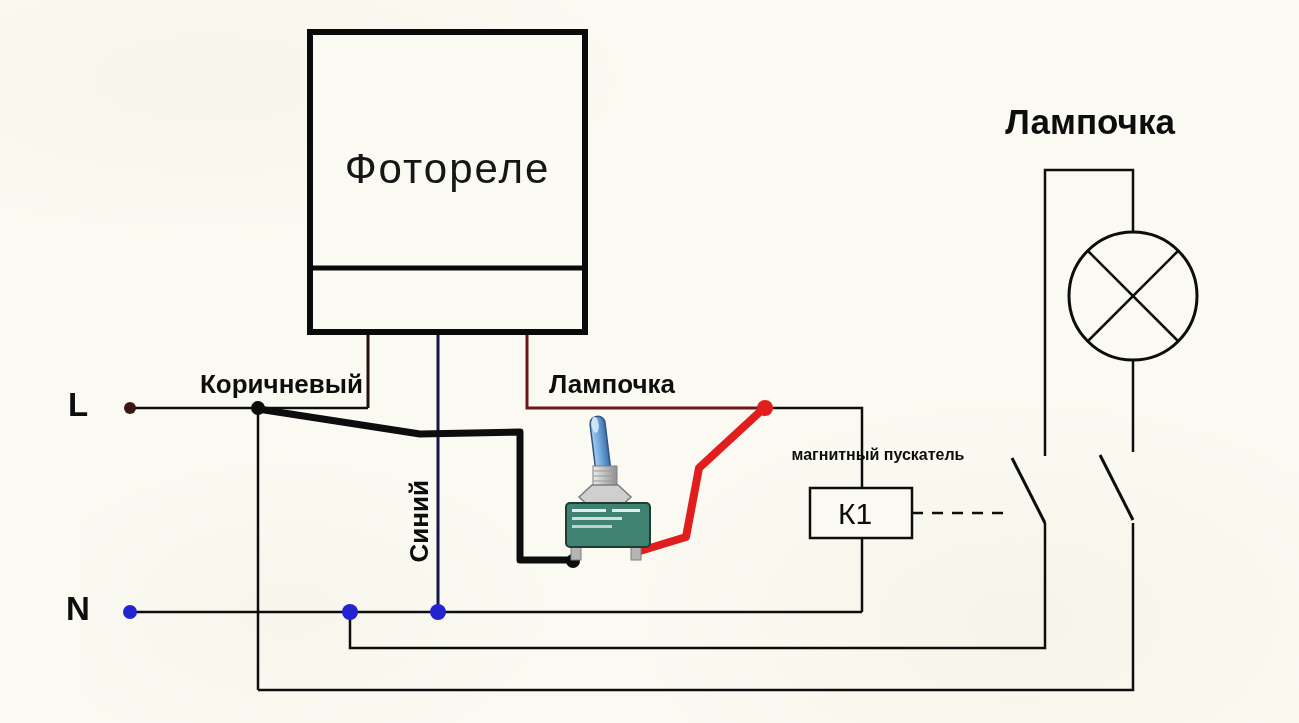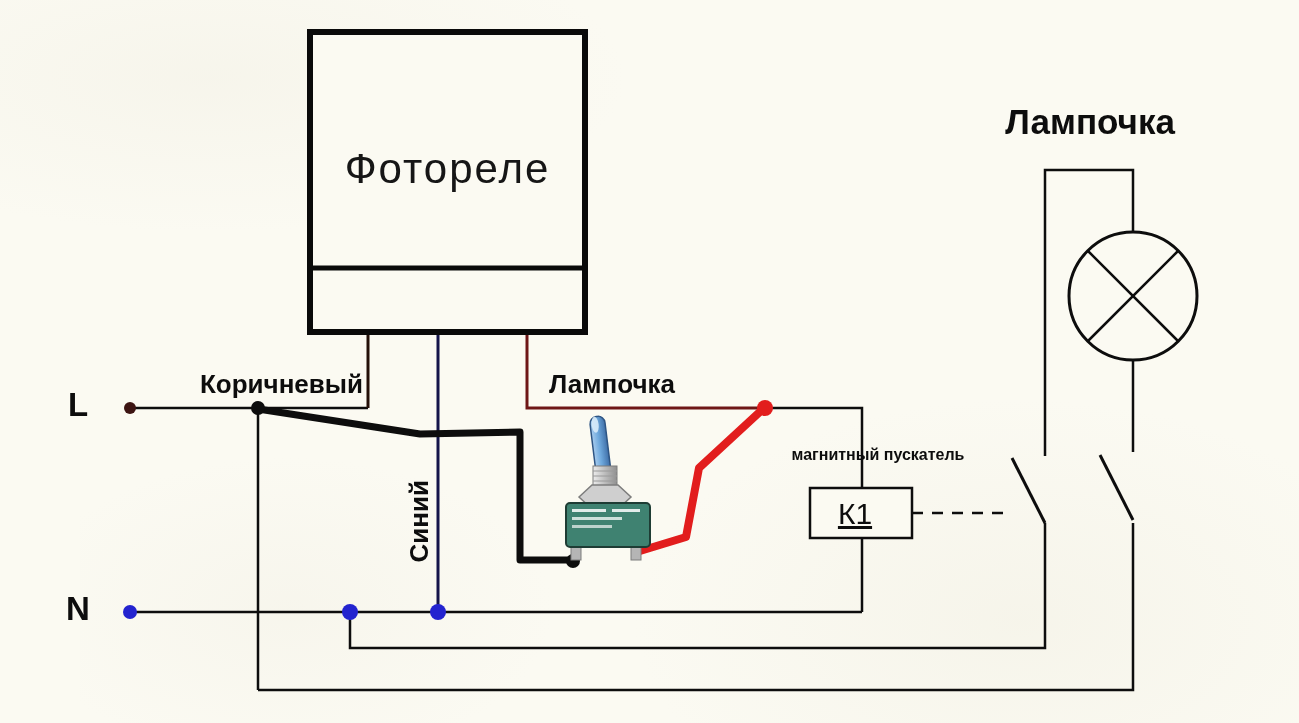--- a/index.html
+++ b/index.html
@@ -131,19 +131,19 @@
   <div class="lbl lbl-lamp" style="left:985px;top:103px;width:210px;">Лампочка</div>
 
   <div class="lbl" style="left:158px;top:370px;width:205px;text-align:right;">Коричневый</div>
 
   <div class="lbl" style="left:532px;top:370px;width:160px;">Лампочка</div>
 
   <div class="lbl lbl-blue" style="left:349px;top:507px;width:140px;">Синий</div>
 
   <div class="lbl lbl-starter" style="left:722px;top:446px;width:312px;">магнитный пускатель</div>
 
-  <div class="lbl lbl-k1" style="left:811px;top:497px;width:88px;text-decoration:underline;">К1</div>
+  <div class="lbl lbl-k1" style="left:811px;top:497px;width:88px;">К1</div>
 
   <div class="lbl lbl-terminal" style="left:58px;top:387px;width:40px;">L</div>
 
   <div class="lbl lbl-terminal" style="left:56px;top:591px;width:44px;">N</div>
 
 </div>
 
 </body></html>

